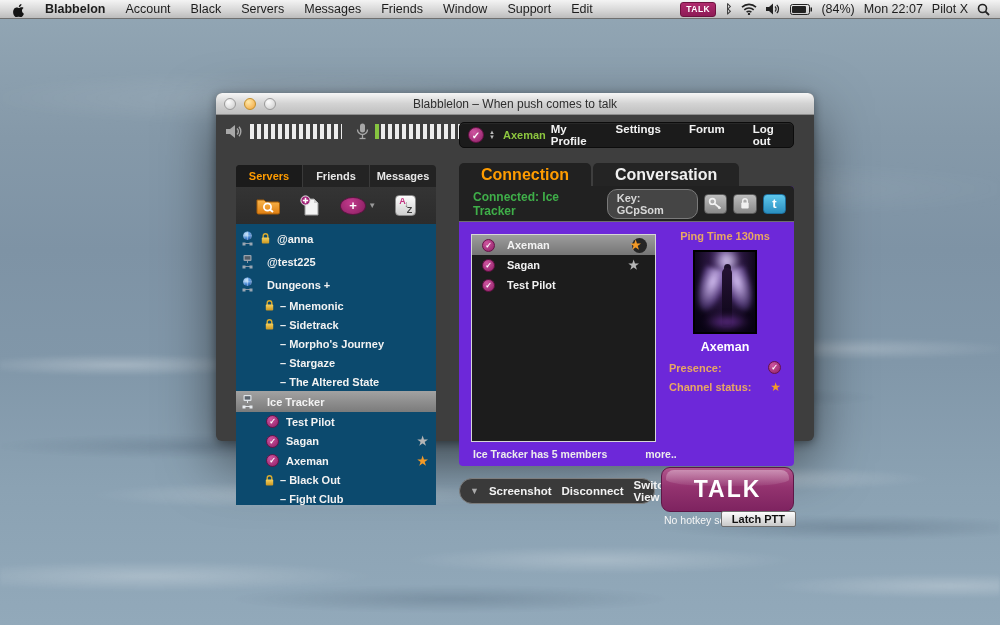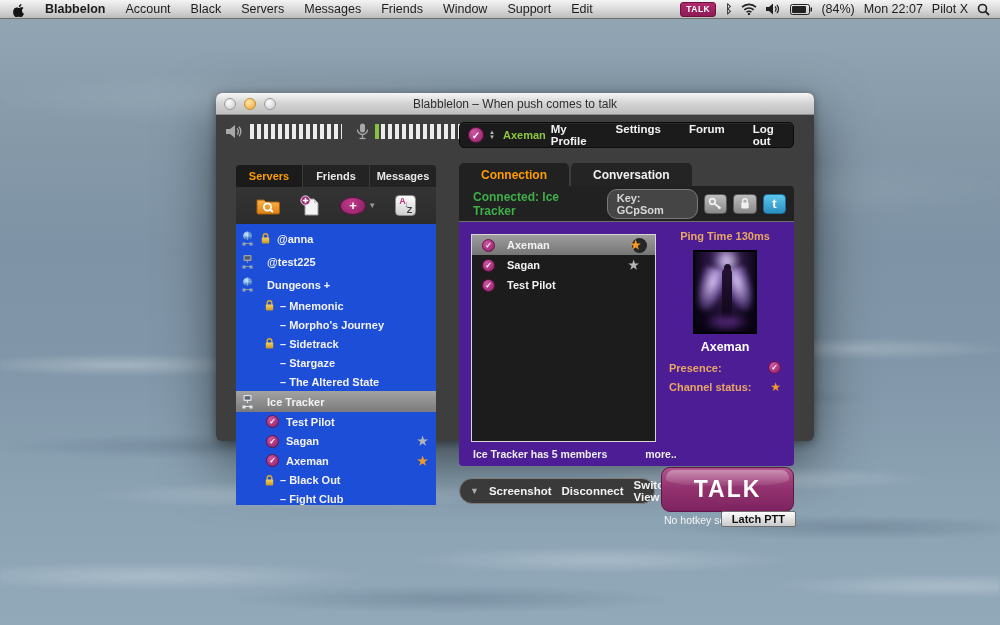--- a/index.html
+++ b/index.html
@@ -67,21 +67,21 @@
 
   
   .left-panel { position:absolute; left:20px; top:50px; width:200px; height:340px; }
   .ltabs { display:flex; height:22px; background:#232323; border-radius:4px 4px 0 0; overflow:hidden; }
   .ltab { flex:1; display:flex; align-items:center; justify-content:center;
     font-size:11px; font-weight:bold; color:#e8e8e8; border-right:1px solid #3a3a3a; }
   .ltab:last-child { border-right:none; }
   .ltab.active { color:#ff9c00; background:#1b1b1b; }
   .ltoolbar { height:37px; background:linear-gradient(#343434,#2c2c2c);
     display:flex; align-items:center; justify-content:space-around; padding:0 10px; }
-  .llist { height:281px; background:#1d4ed8; padding-top:3px; overflow:hidden; }
+  .llist { height:281px; background:#0c4a6e; padding-top:3px; overflow:hidden; }
 
   .row { display:flex; align-items:center; color:#f2f2f2; font-size:11px; font-weight:bold; }
   .row .lbl { white-space:nowrap; }
   .r-srv { height:23px; padding-left:5px; gap:6px; }
   .r-ch  { height:19px; padding-left:28px; gap:5px; }
   .r-ch.nolock { padding-left:44px; }
   .r-mem { height:19.5px; padding-left:30px; gap:7px; }
   .row.selected { background:linear-gradient(#a2a2a2,#7b7b7b); height:21px; }
   .star { font-size:12px; line-height:1; margin-left:auto; margin-right:8px; }
   .star.orange { color:#f49a26; }
@@ -108,25 +108,25 @@
   .user-bar { position:absolute; left:243px; top:7px; width:335px; height:26px;
     background:#1b1b1b; border:1px solid #0c0c0c; border-radius:5px;
     display:flex; align-items:center; padding:0 12px 0 8px; gap:5px; box-shadow:inset 0 1px 0 rgba(255,255,255,.06); }
   .stepper { display:flex; flex-direction:column; line-height:5px; font-size:6px; color:#bbb; }
   .user-name { color:#8dc63f; font-size:11px; font-weight:bold; margin-left:3px; }
   .user-links { margin-left:auto; display:flex; gap:28px; }
   .user-link { color:#f2f2f2; font-size:11.5px; font-weight:bold; }
 
   .rtabs { position:absolute; left:243px; top:48px; height:23px; display:flex; gap:2px; }
   .rtab { padding:0 22px; display:flex; align-items:center; background:#242424;
-    border-radius:5px 5px 0 0; font-size:12px; font-weight:bold; color:#f0f0f0; }
+    border-radius:5px 5px 0 0; font-size:16px; font-weight:bold; color:#f0f0f0; }
   .rtab.active { color:#ff9c00; background:#212121; }
 
   .content-box { position:absolute; left:243px; top:71px; width:335px; height:280px;
-    background:#4c1d95; border-radius:0 4px 4px 4px; }
+    background:#6d28d9; border-radius:0 4px 4px 4px; }
   .connected-bar { height:36px; background:#212121; border-bottom:1px solid #6e6e6e; border-radius:0 4px 0 0;
     display:flex; align-items:center; padding:0 8px 0 14px; gap:6px; }
   .connected-text { color:#3fae49; font-size:12px; font-weight:bold; margin-right:auto; }
   .key-pill { background:#454545; border:1px solid #7a7a7a; border-radius:10px; color:#d8d8d8;
     font-size:11px; font-weight:bold; padding:2px 9px; }
   .sq-btn { width:24px; height:20px; border-radius:4px; border:1px solid #5a5a5a;
     background:linear-gradient(#bdbdbd,#8a8a8a); display:flex; align-items:center; justify-content:center; }
   .sq-btn.blue { background:linear-gradient(#5ec7ec,#2b8fc0); border-color:#1c6e9c;
     color:#fff; font-weight:bold; font-size:13px; }
 
@@ -381,32 +381,32 @@
         <div class="row r-ch">
           <span class="ic">
             <svg width="11" height="13" viewBox="0 0 11 13">
                 <path d="M3.2 6 V4.1 a2.3 2.3 0 0 1 4.6 0 V6" fill="none" stroke="#d9ab2e" stroke-width="1.4"></path>
                 <rect x="1.8" y="5.6" width="7.4" height="6" rx="1" fill="url(#gold-g)"></rect>
               </svg>
           </span>
           <span class="lbl">– Mnemonic</span>
         </div>
 
-        <div class="row r-ch nolock">
-          <span class="lbl">– Morpho's Journey</span>
-        </div>
-
         <div class="row r-ch">
           <span class="ic">
             <svg width="11" height="13" viewBox="0 0 11 13">
                 <path d="M3.2 6 V4.1 a2.3 2.3 0 0 1 4.6 0 V6" fill="none" stroke="#d9ab2e" stroke-width="1.4"></path>
                 <rect x="1.8" y="5.6" width="7.4" height="6" rx="1" fill="url(#gold-g)"></rect>
               </svg>
           </span>
           <span class="lbl">– Sidetrack</span>
+        </div>
+
+        <div class="row r-ch nolock">
+          <span class="lbl">– Morpho's Journey</span>
         </div>
 
         <div class="row r-ch nolock">
           <span class="lbl">– Stargaze</span>
         </div>
 
         <div class="row r-ch nolock">
           <span class="lbl">– The Altered State</span>
         </div>
 

